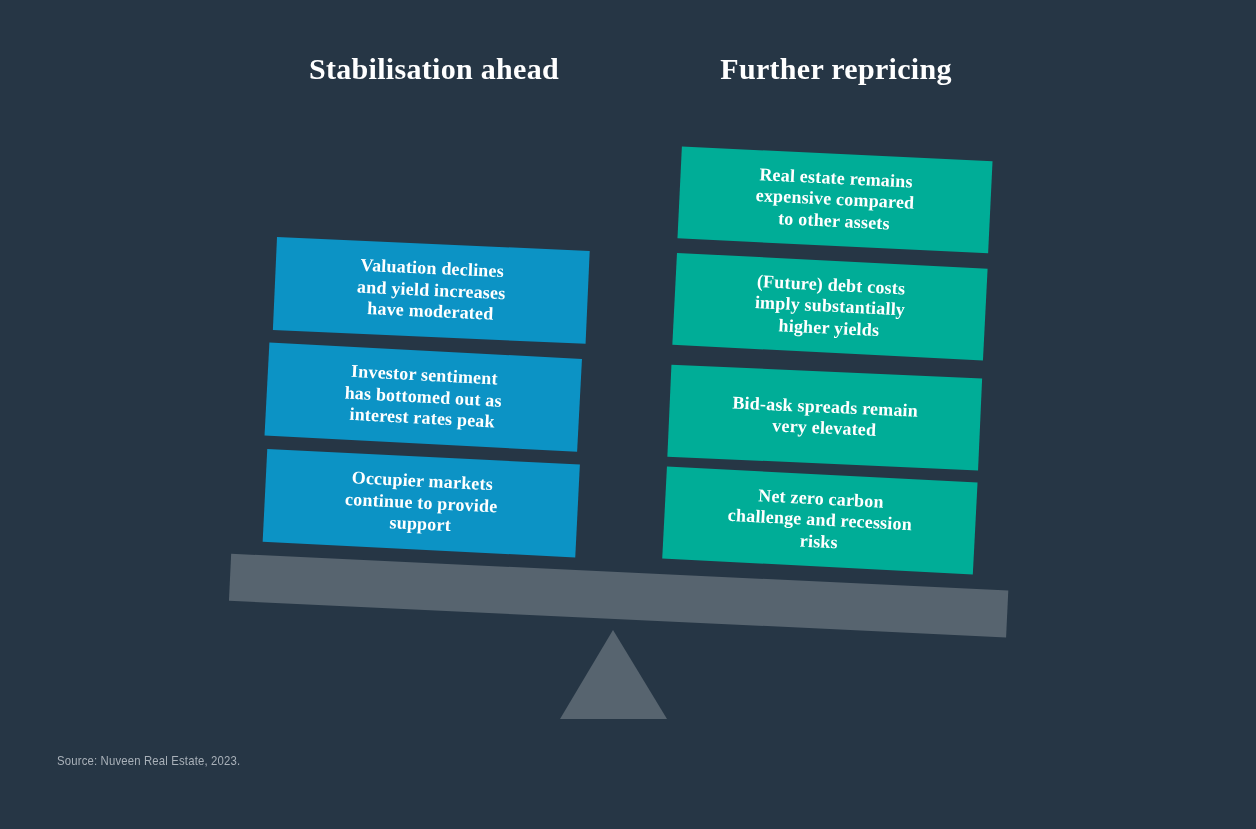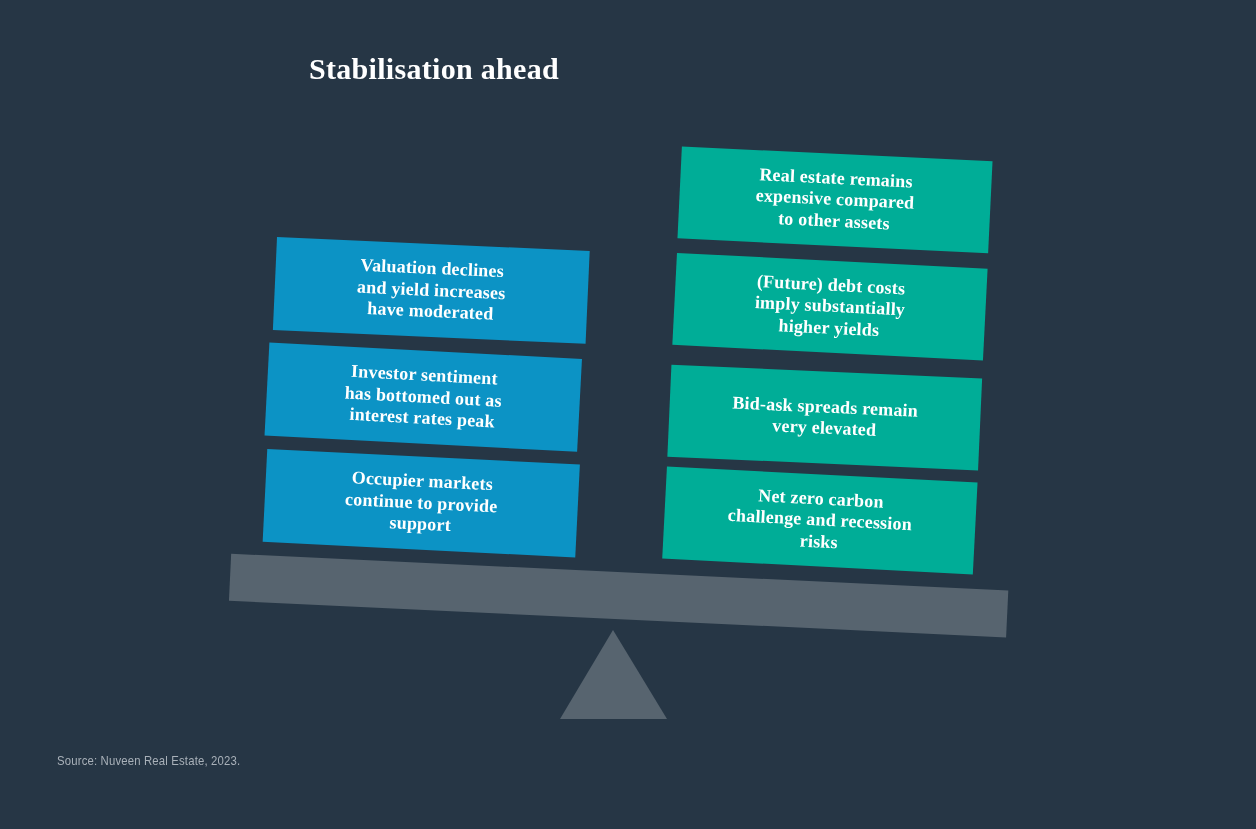--- a/index.html
+++ b/index.html
@@ -100,20 +100,21 @@
     letter-spacing: 0.2px;
   }
 </style>
 </head>
 <body style="background-color: rgb(38, 54, 69);">
 
 <div class="canvas">
 
   <h1 class="title title-left">Stabilisation ahead</h1>
 
+  <h1 class="title title-right">Further repricing</h1>
 
   <div class="seesaw-group">
 
     <div class="box col-left b1" style="background-color: rgb(12, 147, 197);">
       <span class="box-text">Valuation declines
 and yield increases
 have moderated</span>
     </div>
 
     <div class="box col-left b2" style="background-color: rgb(12, 147, 197);">

